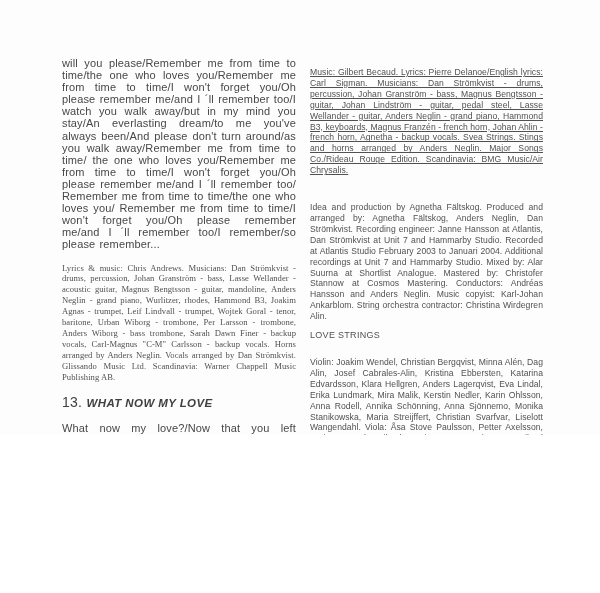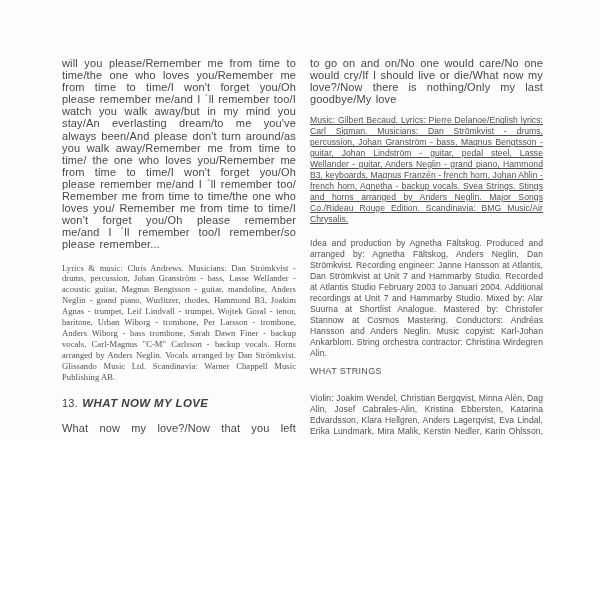--- a/index.html
+++ b/index.html
@@ -32,29 +32,29 @@
   }
   .credits {
     font-size: 8.6px;
     line-height: 10.9px;
     color: #515151;
     text-align: justify;
     letter-spacing: 0.05px;
   }
   .block-gap-sm { margin-top: 10px; text-decoration: underline; }
   .block-gap-md { margin-top: 12px; font-family: Liberation Serif, serif; }
-  .block-gap-lg { margin-top: 14px; }
+  .block-gap-lg { margin-top: 26px; }
 
   .track-heading {
     margin-top: 11px;
     color: #3f3f3f;
     white-space: nowrap;
   }
   .track-number {
-    font-size: 11px;
+    font-size: 14px;
     letter-spacing: 0.2px;
   }
   .track-title {
     font-size: 11.5px;
     font-weight: bold;
     letter-spacing: 0.4px;
     font-style: italic;
   }
   .section-heading {
     margin-top: 8px;
@@ -77,24 +77,23 @@
 
     <div class="track-heading">
       <span class="track-number">13.</span>
       <span class="track-title">WHAT NOW MY LOVE</span>
     </div>
 
     <p class="lyrics lyrics-after-heading" style="margin-bottom: 0px;">What now my love?/Now that you left me/How can I live through another day?/Watching my dreams turning to ashes/and my hopes into bits of clay/Once I could see/Once I could feel/Now I am numb/I've become unreal/I walk the night/without a goal/Stripped of my heart/my soul/What now my love?/Now that it's over/I feel the world closing in on me/Here come the stars tumbling around me/There's the sky/where the sea should be/What now my love?/Now that you're gone/I'd be a fool/</p>
   </div>
 
   <div class="col col-right">
-    <p class="lyrics" style="margin-bottom: 0px; margin-top: 0px;">to go on and on/No one would care/No one would cry/If I should live or die/What now my love?/Now there is nothing/Only my last goodbye/My love</p>
 
     <p class="credits block-gap-sm" style="margin-bottom: 0px;">Music: Gilbert Becaud. Lyrics: Pierre Delanoe/English lyrics: Carl Sigman. Musicians: Dan Strömkvist - drums, percussion, Johan Granström - bass, Magnus Bengtsson - guitar, Johan Lindström - guitar, pedal steel, Lasse Wellander - guitar, Anders Neglin - grand piano, Hammond B3, keyboards, Magnus Franzén - french horn, Johan Ahlin - french horn, Agnetha - backup vocals. Svea Strings. Stings and horns arranged by Anders Neglin. Major Songs Co./Rideau Rouge Edition. Scandinavia: BMG Music/Air Chrysalis.</p>
 
     <p class="credits block-gap-lg" style="margin-bottom: 0px;">Idea and production by Agnetha Fältskog. Produced and arranged by: Agnetha Fältskog, Anders Neglin, Dan Strömkvist. Recording engineer: Janne Hansson at Atlantis, Dan Strömkvist at Unit 7 and Hammarby Studio. Recorded at Atlantis Studio February 2003 to Januari 2004. Additional recordings at Unit 7 and Hammarby Studio. Mixed by: Alar Suurna at Shortlist Analogue. Mastered by: Christofer Stannow at Cosmos Mastering. Conductors: Andréas Hansson and Anders Neglin. Music copyist: Karl-Johan Ankarblom. String orchestra contractor: Christina Wirdegren Alin.</p>
 
-    <div class="section-heading">WHAT STRINGS</div>
+    <div class="section-heading">LOVE STRINGS</div>
 
     <p class="credits personnel-after-heading" style="margin-bottom: 0px;">Violin: Joakim Wendel, Christian Bergqvist, Minna Alén, Dag Alin, Josef Cabrales-Alin, Kristina Ebbersten, Katarina Edvardsson, Klara Hellgren, Anders Lagerqvist, Eva Lindal, Erika Lundmark, Mira Malik, Kerstin Nedler, Karin Ohlsson, Anna Rodell, Annika Schönning, Anna Sjönnemo, Monika Stanikowska, Maria Streijffert, Christian Svarfvar, Liselott Wangendahl. Viola: Åsa Stove Paulsson, Petter Axelsson, Karin Dungel, Mikael Marin, Hanna Nisonen, Mikael Sjögren, Anna Weibust, Erika Södersten, Arne Stenlund. Cello: Christina Wirdegren Alin, Maria Böhm, Anna Wallgren, Monica Jönsson, Daniel Holst, Malin Sandell, Anna Wallgren.</p>
   </div>
 
 </div>
 
 </body></html>

